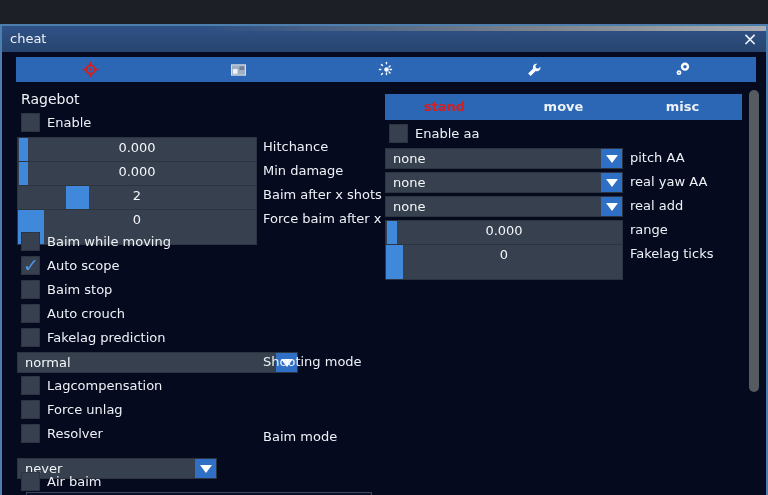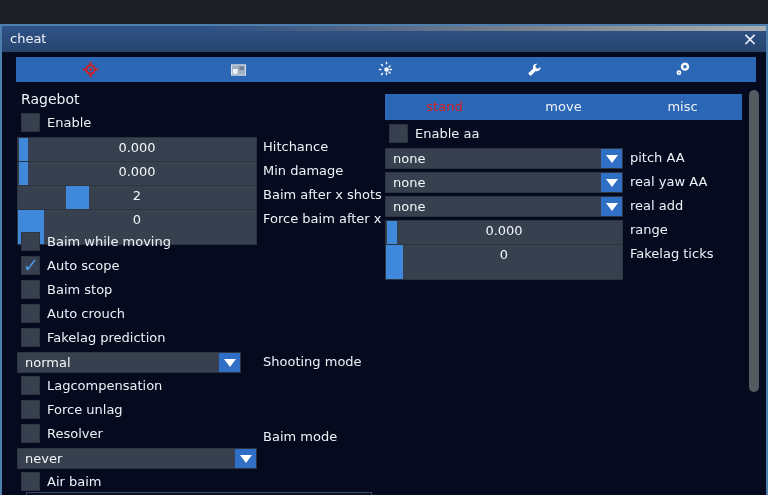--- a/index.html
+++ b/index.html
@@ -67,21 +67,21 @@
   .dd .tri{
     width:0;height:0;border-left:6px solid transparent;
     border-right:6px solid transparent;border-top:8px solid #ffffff;
   }
 
   .rtabs{
     position:absolute;left:383px;top:68px;width:357px;height:26px;
     background:#2c67b5;display:flex;
   }
   .rtab{
-    flex:1;text-align:center;line-height:26px;color:#eef2f7;font-size:13px;
+    flex:1;text-align:center;line-height:26px;color:#eef2f7;font-size:13px;font-weight:bold;
   }
   .rtab.on{color:#d61f1f;}
 
   .groupbox{
     position:absolute;left:24px;top:466px;width:346px;height:60px;
     background:#0a1028;border:1px solid #3a4860;
   }
   .scrollbar{
     position:absolute;left:747px;top:64px;width:10px;height:302px;
     background:#565b61;border-radius:5px;
@@ -190,42 +190,42 @@
   </div>
   <div class="chk" style="left:19px;top:278px">
     <span class="box"></span>
     <span class="clabel">Auto crouch</span>
   </div>
   <div class="chk" style="left:19px;top:302px">
     <span class="box"></span>
     <span class="clabel">Fakelag prediction</span>
   </div>
 
-  <div class="dd" style="left:15px;top:326px;width:224px">
+  <div class="dd" style="left:15px;top:326px;width:281px">
     <span class="ddval">normal</span>
     <span class="ddbtn">
         <span class="tri"></span>
       </span>
   </div>
   <div class="slabel" style="left:261px;top:326px">Shooting mode</div>
 
   <div class="chk" style="left:19px;top:350px">
     <span class="box"></span>
     <span class="clabel">Lagcompensation</span>
   </div>
   <div class="chk" style="left:19px;top:374px">
     <span class="box"></span>
     <span class="clabel">Force unlag</span>
   </div>
   <div class="chk" style="left:19px;top:398px">
     <span class="box"></span>
     <span class="clabel">Resolver</span>
   </div>
 
-  <div class="dd" style="left:15px;top:422px;width:240px">
+  <div class="dd" style="left:15px;top:432px;width:200px">
     <span class="ddval">never</span>
     <span class="ddbtn">
         <span class="tri"></span>
       </span>
   </div>
   <div class="slabel" style="left:261px;top:401px">Baim mode</div>
 
   <div class="chk" style="left:19px;top:446px">
     <span class="box"></span>
     <span class="clabel">Air baim</span>

